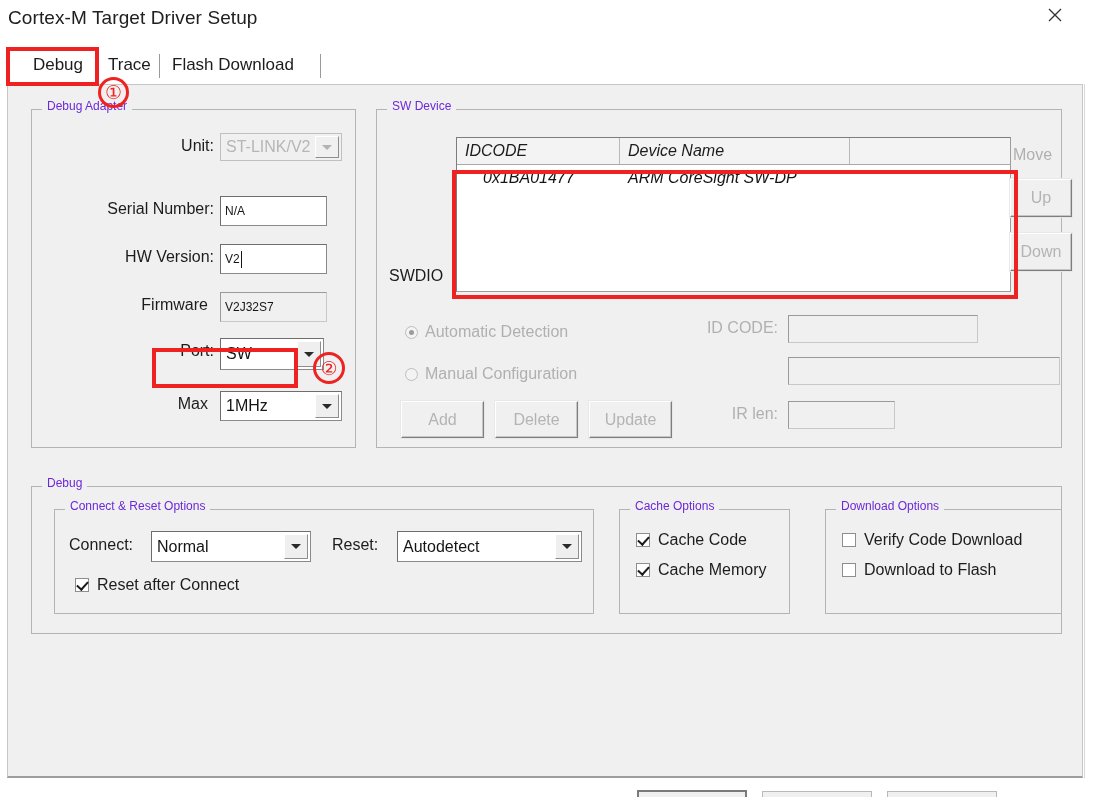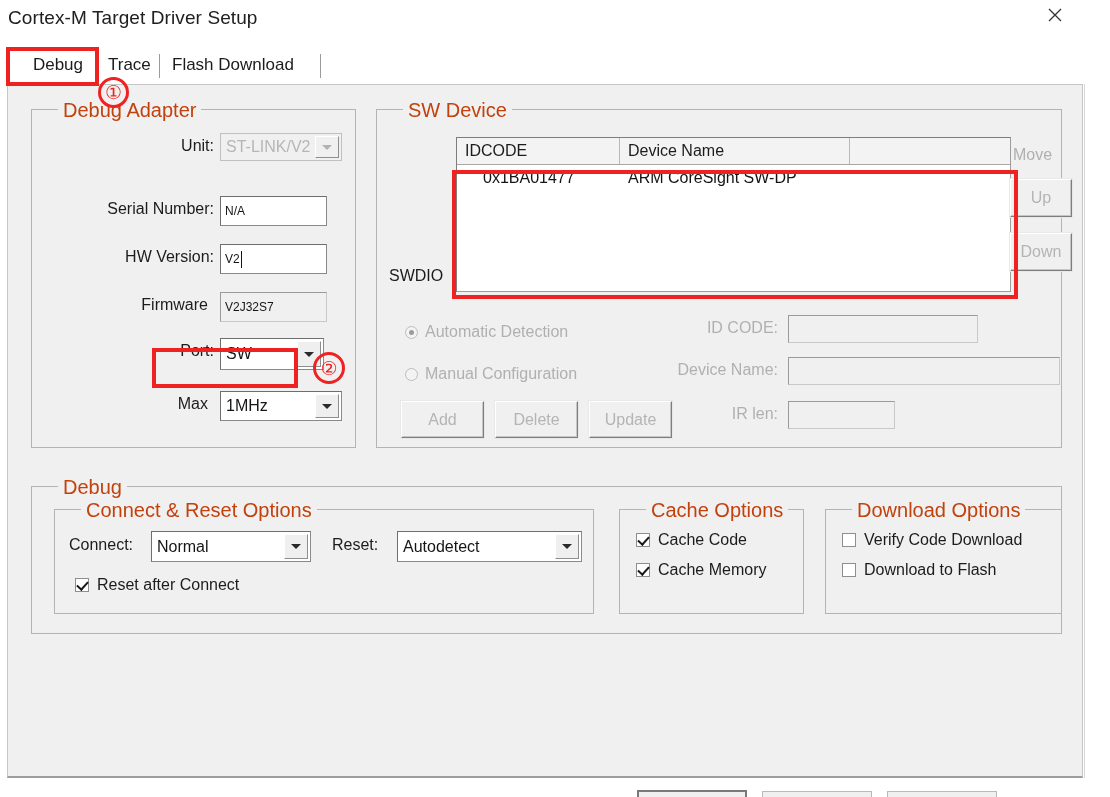--- a/index.html
+++ b/index.html
@@ -85,25 +85,25 @@
 
   
   .group {
     position: absolute;
     border: 1px solid #b4b4b4;
     box-sizing: border-box;
   }
   .group-title {
     position: absolute;
     top: -11px;
-    left: 26px;
+    left: 10px;
     background: #f0f0f0;
     padding: 0 5px;
-    font-size: 20px;
-    color: #c2410c;
+    font-size: 12px;
+    color: #6d28d9;
     white-space: nowrap;
   }
 
   
   .lbl {
     position: absolute;
     font-size: 16px;
     color: #1c1c1c;
     white-space: nowrap;
   }
@@ -387,21 +387,21 @@
         </span>
     </div>
   </div>
 
   <div class="group" style="left:368px; top:24px; width:686px; height:339px;">
     <span class="group-title">SW Device</span>
   </div>
 
   <span class="lbl" style="left:381px; top:182px;">SWDIO</span>
 
-  <div id="device-list" style="left:448px; top:52px; width:555px; height:155px;">
+  <div id="device-list" style="left:448px; top:52px; width:555px; height:155px;font-style:italic;">
     <div id="device-header">
       <div class="hcell" style="width:163px;">IDCODE</div>
       <div class="hcell" style="width:230px;">Device Name</div>
       <div class="hcell" style="flex:1 1 auto; border-right:none;"></div>
     </div>
     <div id="device-rows">
       <div class="drow">
         <div class="dcell" style="width:163px; padding-left:26px;">0x1BA01477</div>
         <div class="dcell" style="width:230px; padding-left:8px;">ARM CoreSight SW-DP</div>
         <div class="dcell" style="flex:1 1 auto;"></div>
@@ -424,21 +424,20 @@
   <div class="radio-row" style="left:397px; top:280px;">
     <span class="radio"></span>
     <span class="lbl dim" style="position:static;">Manual Configuration</span>
   </div>
 
   <span class="lbl dim right" style="left:590px; top:234px; width:180px;">ID CODE:</span>
   <div class="field disabled" style="left:780px; top:230px; width:190px; height:28px;">
     <span></span>
   </div>
 
-  <span class="lbl dim right" style="left:560px; top:276px; width:210px;">Device Name:</span>
   <div class="field disabled" style="left:780px; top:272px; width:272px; height:28px;">
     <span></span>
   </div>
 
   <span class="lbl dim right" style="left:590px; top:320px; width:180px;">IR len:</span>
   <div class="field disabled" style="left:780px; top:316px; width:107px; height:28px;">
     <span></span>
   </div>
 
   <div class="btn" style="left:393px; top:316px; width:83px; height:37px;">
@@ -472,21 +471,21 @@
             <span class="tri"></span>
           </span>
       </div>
 
       <div class="check-row" style="left:20px; top:66px;">
         <span class="checkbox checked"></span>
         <span class="lbl" style="position:static;">Reset after Connect</span>
       </div>
     </div>
 
-    <div class="group" style="left:587px; top:22px; width:185px; height:105px;">
+    <div class="group" style="left:587px; top:22px; width:171px; height:105px;">
       <span class="group-title">Cache Options</span>
 
       <div class="check-row" style="left:16px; top:21px;">
         <span class="checkbox checked"></span>
         <span class="lbl" style="position:static;">Cache Code</span>
       </div>
       <div class="check-row" style="left:16px; top:51px;">
         <span class="checkbox checked"></span>
         <span class="lbl" style="position:static;">Cache Memory</span>
       </div>

